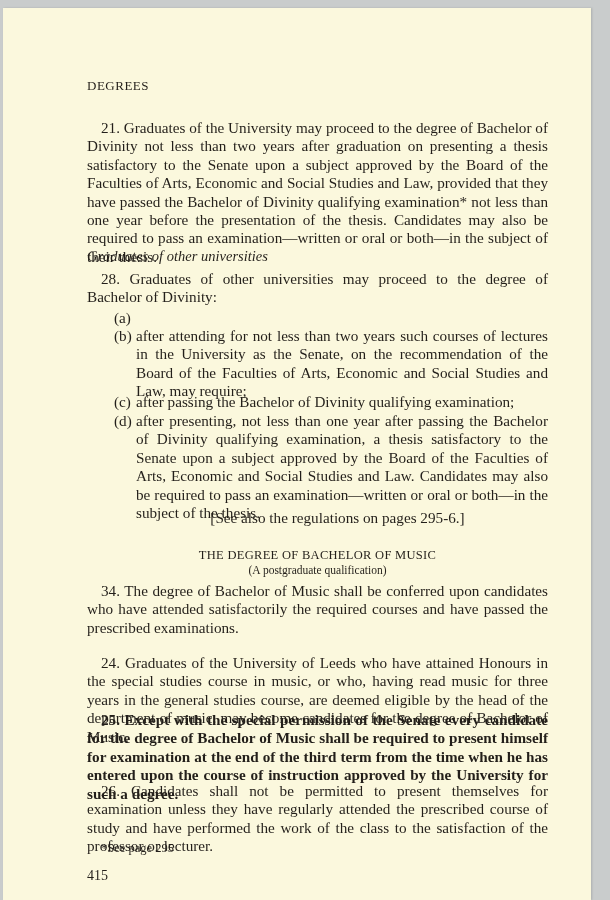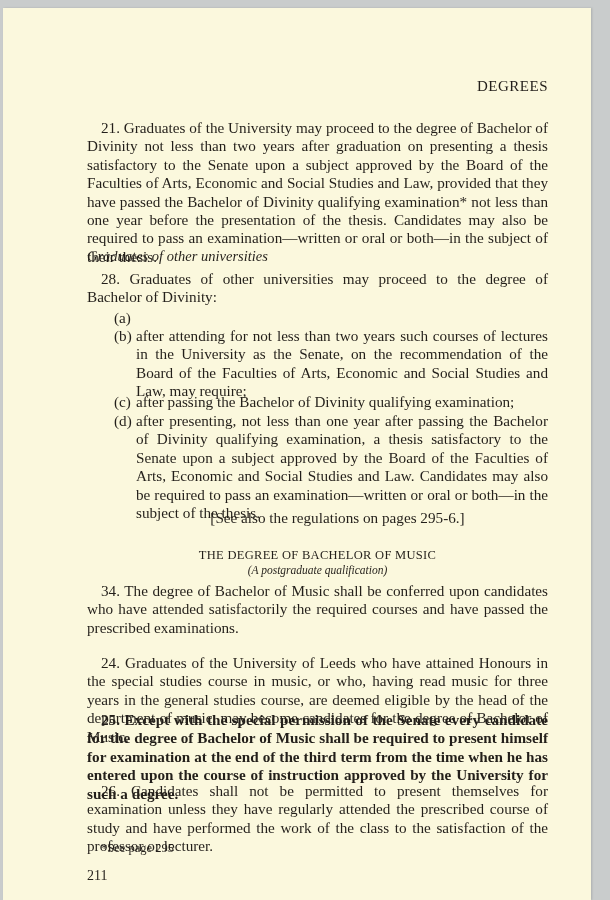--- a/index.html
+++ b/index.html
@@ -14,42 +14,42 @@
       position: absolute; left: 3px; top: 8px; width: 588px; height: 892px;
       background: #fbf8dd;
       box-shadow: 1px 0 2px rgba(0,0,0,0.15);
     }
     .text-block {
       position: absolute; left: 84px; top: 0; width: 461px;
       font-size: 15.2px; line-height: 18.4px;
     }
     .running-head {
       position: absolute; left: 0; width: 461px; top: 69px;
-      text-align: right; font-size: 15px; letter-spacing: 0.5px;
+      text-align: left; font-size: 13px; letter-spacing: 0.5px;
     }
     .para {
       position: absolute; left: 0; width: 461px;
       text-align: justify; text-indent: 14px; margin: 0;
     }
     .subhead {
       position: absolute; left: 0; font-style: italic; font-size: 14.5px;
     }
     .list-item {
       position: absolute; left: 27px; width: 434px;
       padding-left: 22px; box-sizing: border-box;
       text-align: justify;
     }
     .list-marker {
       position: absolute; left: 0; top: 0;
     }
     .centered {
       position: absolute; left: 0; width: 461px; text-align: center;
     }
     .section-title { font-size: 12.5px; letter-spacing: 0.3px; }
-    .section-sub { font-size: 11.5px; font-style: italic; }
+    .section-sub { font-size: 11.5px; }
     .footnote { position: absolute; left: 14px; font-size: 12.5px; }
     .page-number { position: absolute; left: 0; font-size: 14px; }
   </style>
 </head>
 <body>
 
 <div class="page">
   <div class="text-block">
 
     <div class="running-head">DEGREES</div>
@@ -84,15 +84,15 @@
     <p class="para" style="top:574px;">34. The degree of Bachelor of Music shall be conferred upon candidates who have attended satisfactorily the required courses and have passed the prescribed examinations.</p>
 
     <p class="para" style="top:630px;margin-top:16px;">24. Graduates of the University of Leeds who have attained Honours in the special studies course in music, or who, having read music for three years in the general studies course, are deemed eligible by the head of the department of music, may become candidates for the degree of Bachelor of Music.</p>
 
     <p class="para" style="top:703px;font-weight:bold;">25. Except with the special permission of the Senate every candidate for the degree of Bachelor of Music shall be required to present himself for examination at the end of the third term from the time when he has entered upon the course of instruction approved by the University for such a degree.</p>
 
     <p class="para" style="top:774px;">26. Candidates shall not be permitted to present themselves for examination unless they have regularly attended the prescribed course of study and have performed the work of the class to the satisfaction of the professor or lecturer.</p>
 
     <div class="footnote" style="top:831px;">*See page 295</div>
 
-    <div class="page-number" style="top:859px;">211</div>
+    <div class="page-number" style="top:859px;">415</div>
   </div>
 </div>
 
 </body></html>

